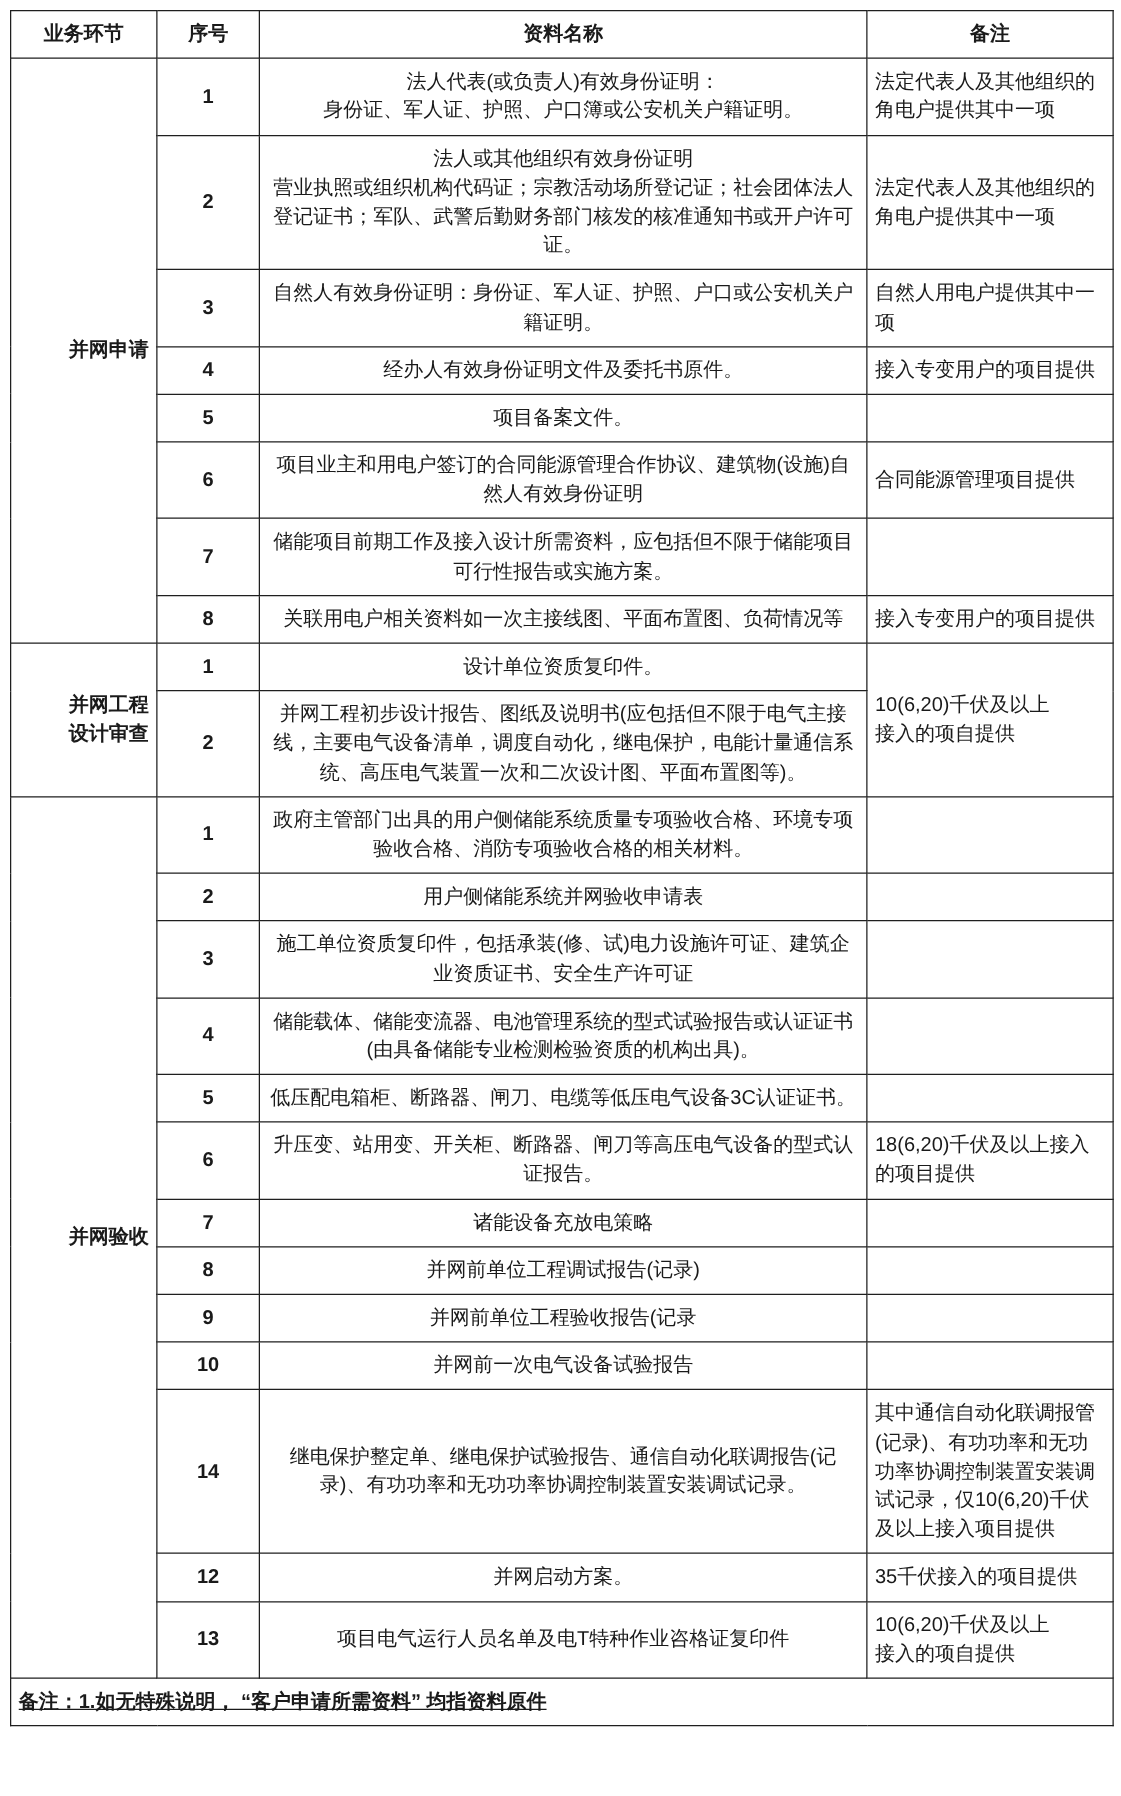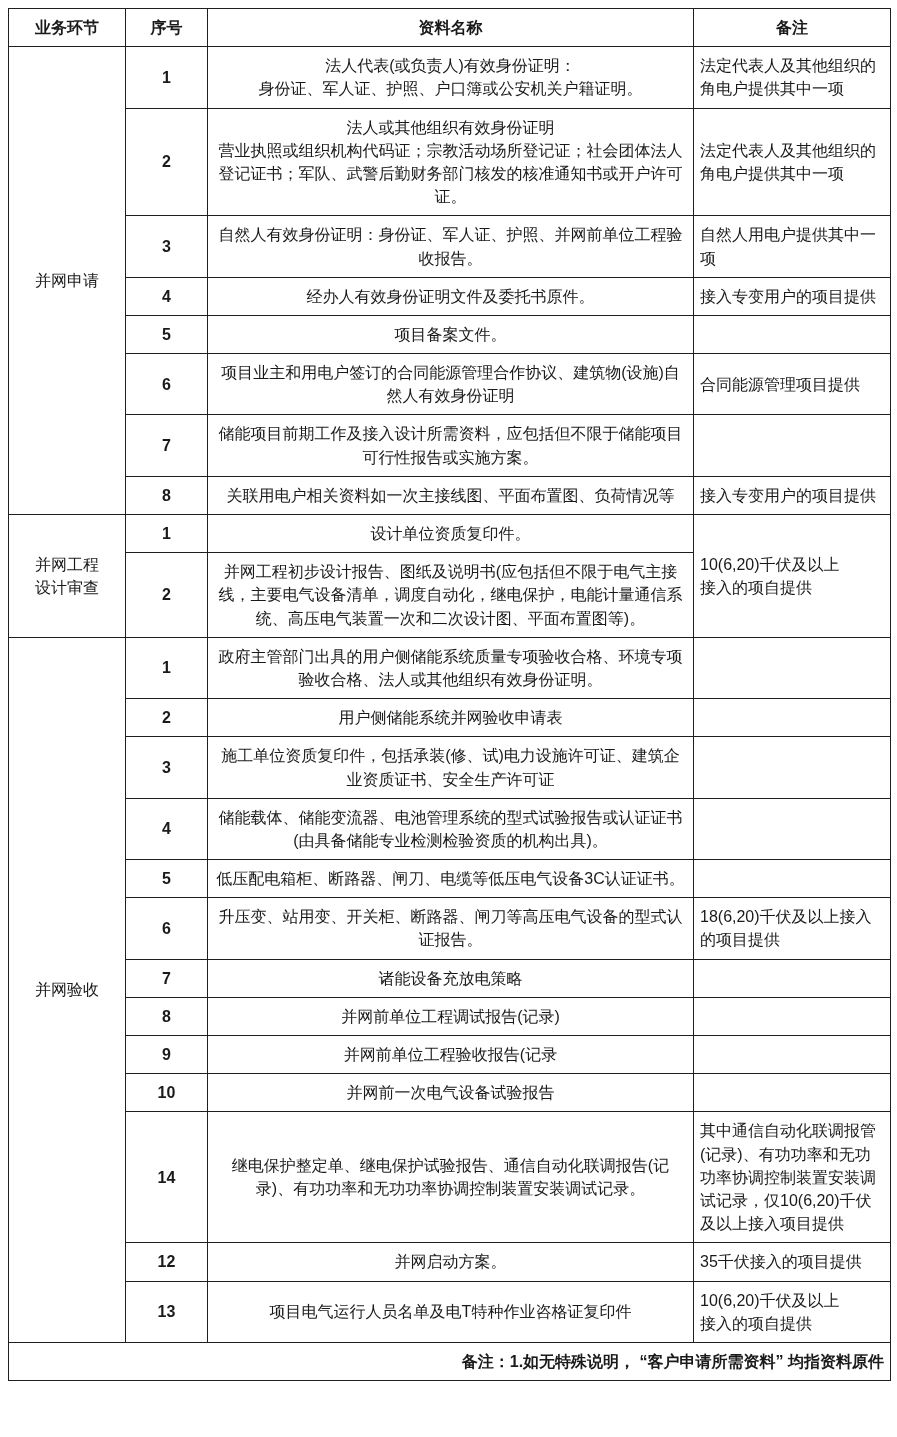--- a/index.html
+++ b/index.html
@@ -36,42 +36,43 @@
     word-break: break-all;
   }
   th.header-cell {
     font-size: 17px;
     font-weight: bold;
     text-align: center;
     padding: 8px 4px;
     background: #ffffff;
   }
   td.stage-cell {
-    font-weight: normal;
-    text-align: center;
+    font-weight: bold;
+    text-align: right;
     white-space: pre-line;
     font-size: 17px;
   }
   td.no-cell {
     font-weight: bold;
     text-align: center;
   }
   td.material-cell {
     text-align: center;
     white-space: pre-line;
   }
   td.remark-cell {
     text-align: left;
     white-space: pre-line;
   }
   td.footer-cell {
     font-weight: bold;
-    text-align: right;
+    text-align: left;
     font-size: 16.5px;
     padding: 8px 4px;
+    text-decoration: underline;
   }
 </style>
 </head>
 <body>
 
 <div class="page">
   <table class="req-table">
     <colgroup>
       <col class="c-stage">
       <col class="c-no">
@@ -95,21 +96,21 @@
           <td class="remark-cell">法定代表人及其他组织的角电户提供其中一项</td>
         </tr>
         <tr>
           <td class="no-cell">2</td>
           <td class="material-cell">法人或其他组织有效身份证明
 营业执照或组织机构代码证；宗教活动场所登记证；社会团体法人登记证书；军队、武警后勤财务部门核发的核准通知书或开户许可证。</td>
           <td class="remark-cell">法定代表人及其他组织的角电户提供其中一项</td>
         </tr>
         <tr>
           <td class="no-cell">3</td>
-          <td class="material-cell">自然人有效身份证明：身份证、军人证、护照、并网前单位工程验收报告。</td>
+          <td class="material-cell">自然人有效身份证明：身份证、军人证、护照、户口或公安机关户籍证明。</td>
           <td class="remark-cell">自然人用电户提供其中一项</td>
         </tr>
         <tr>
           <td class="no-cell">4</td>
           <td class="material-cell">经办人有效身份证明文件及委托书原件。</td>
           <td class="remark-cell">接入专变用户的项目提供</td>
         </tr>
         <tr>
           <td class="no-cell">5</td>
           <td class="material-cell">项目备案文件。</td>
@@ -138,21 +139,21 @@
           <td class="remark-cell" rowspan="2">10(6,20)千伏及以上
 接入的项自提供</td>
         </tr>
         <tr>
           <td class="no-cell">2</td>
           <td class="material-cell">并网工程初步设计报告、图纸及说明书(应包括但不限于电气主接线，主要电气设备清单，调度自动化，继电保护，电能计量通信系统、高压电气装置一次和二次设计图、平面布置图等)。</td>
         </tr>
         <tr>
           <td class="stage-cell" rowspan="13">并网验收</td>
           <td class="no-cell">1</td>
-          <td class="material-cell">政府主管部门出具的用户侧储能系统质量专项验收合格、环境专项验收合格、法人或其他组织有效身份证明。</td>
+          <td class="material-cell">政府主管部门出具的用户侧储能系统质量专项验收合格、环境专项验收合格、消防专项验收合格的相关材料。</td>
           <td class="remark-cell"></td>
         </tr>
         <tr>
           <td class="no-cell">2</td>
           <td class="material-cell">用户侧储能系统并网验收申请表</td>
           <td class="remark-cell"></td>
         </tr>
         <tr>
           <td class="no-cell">3</td>
           <td class="material-cell">施工单位资质复印件，包括承装(修、试)电力设施许可证、建筑企业资质证书、安全生产许可证</td>

